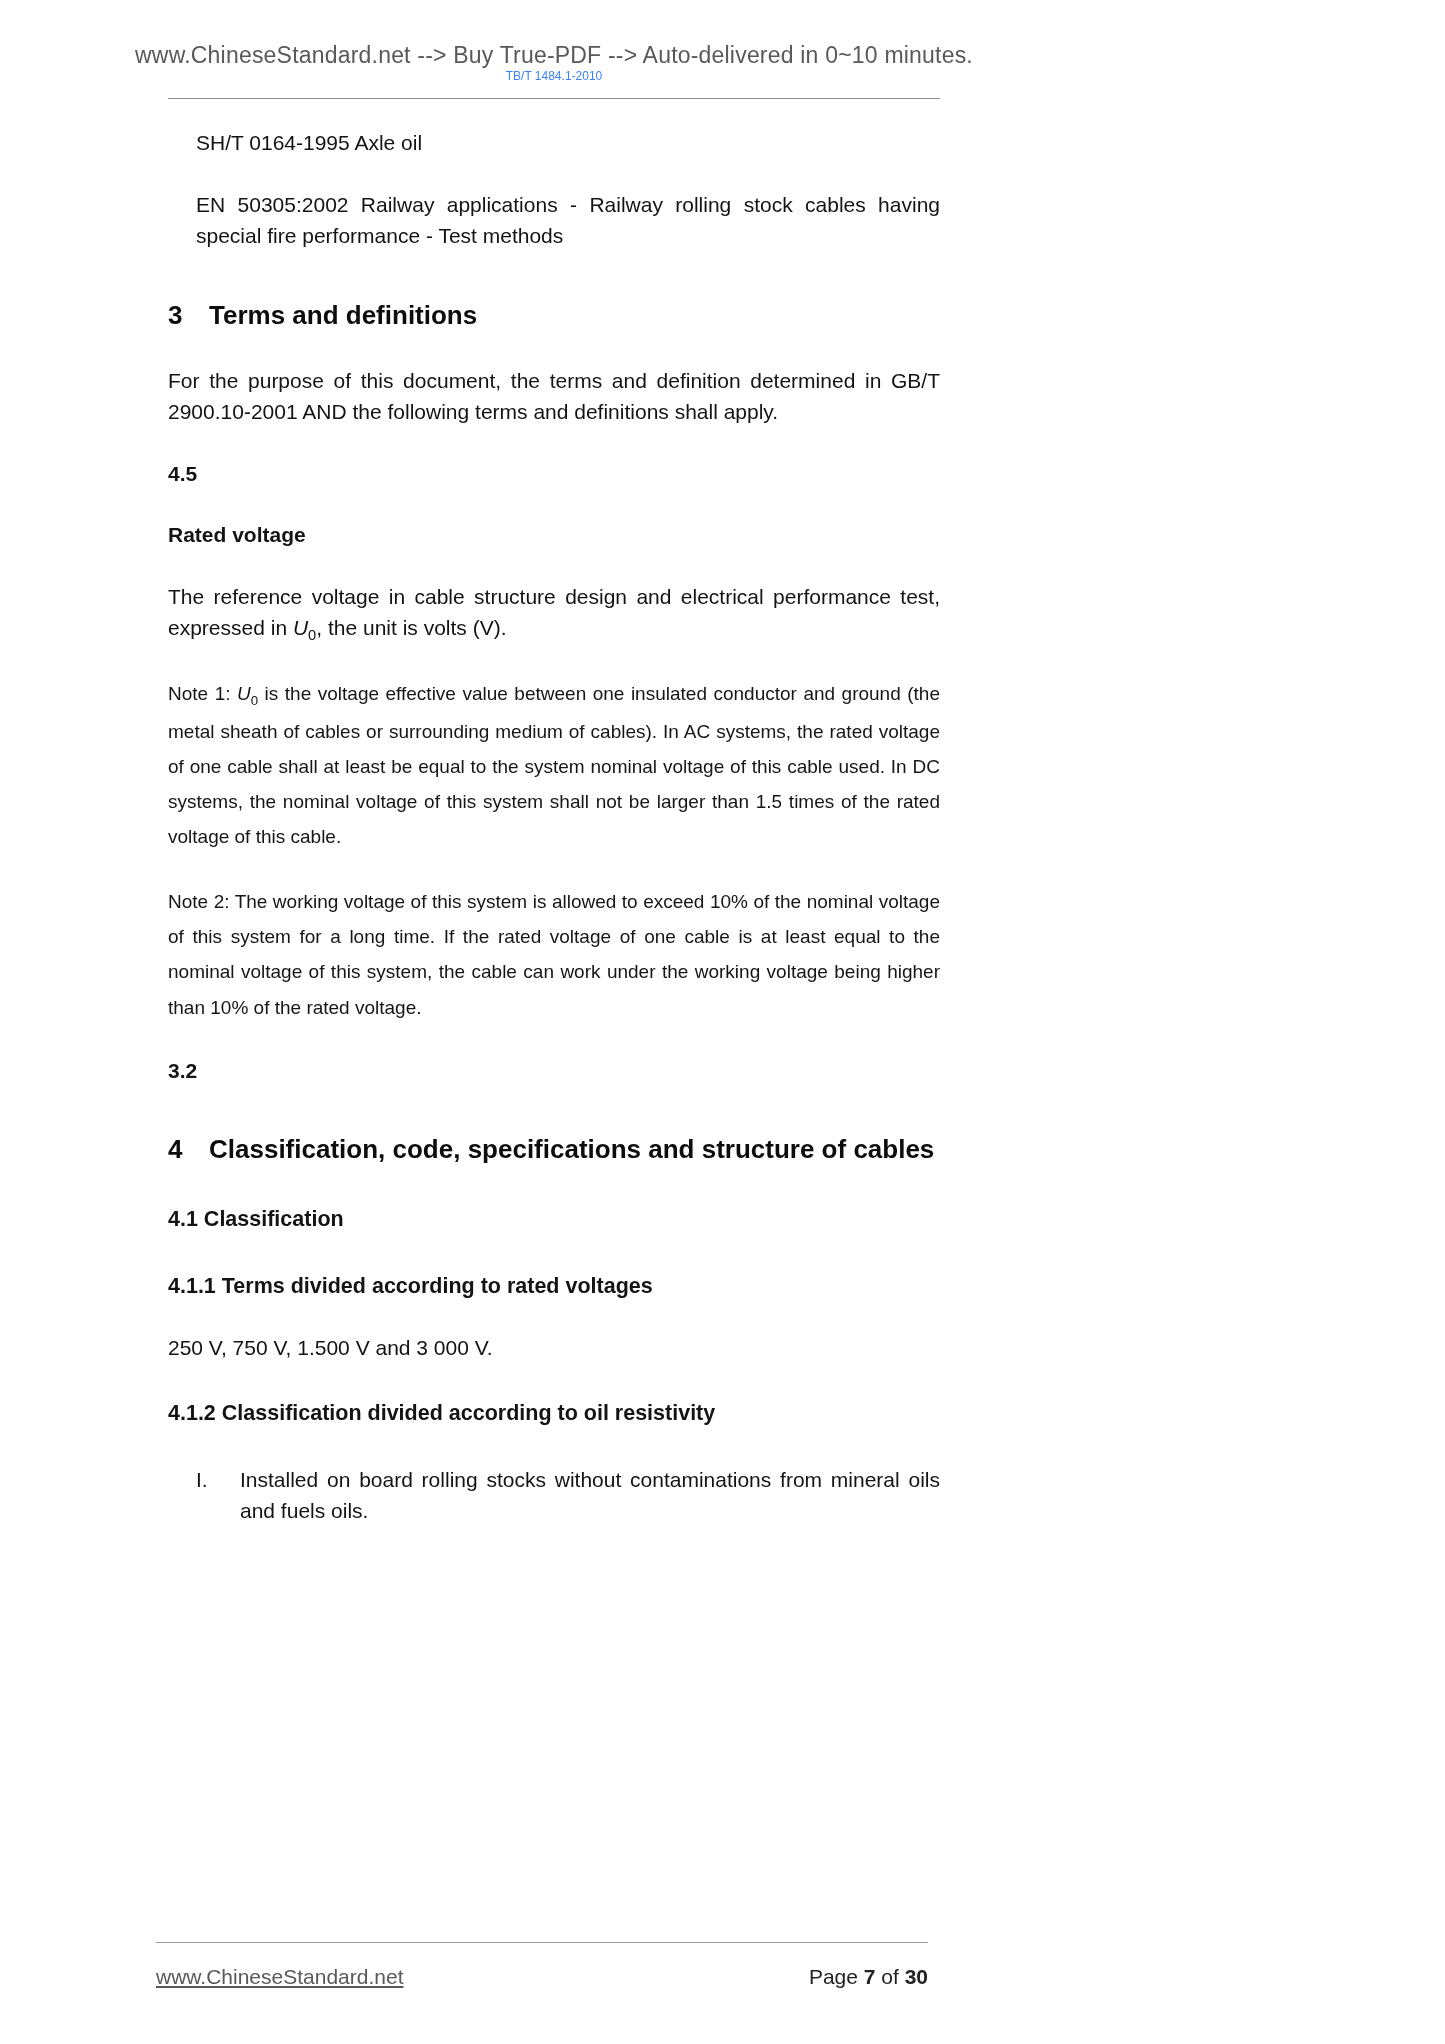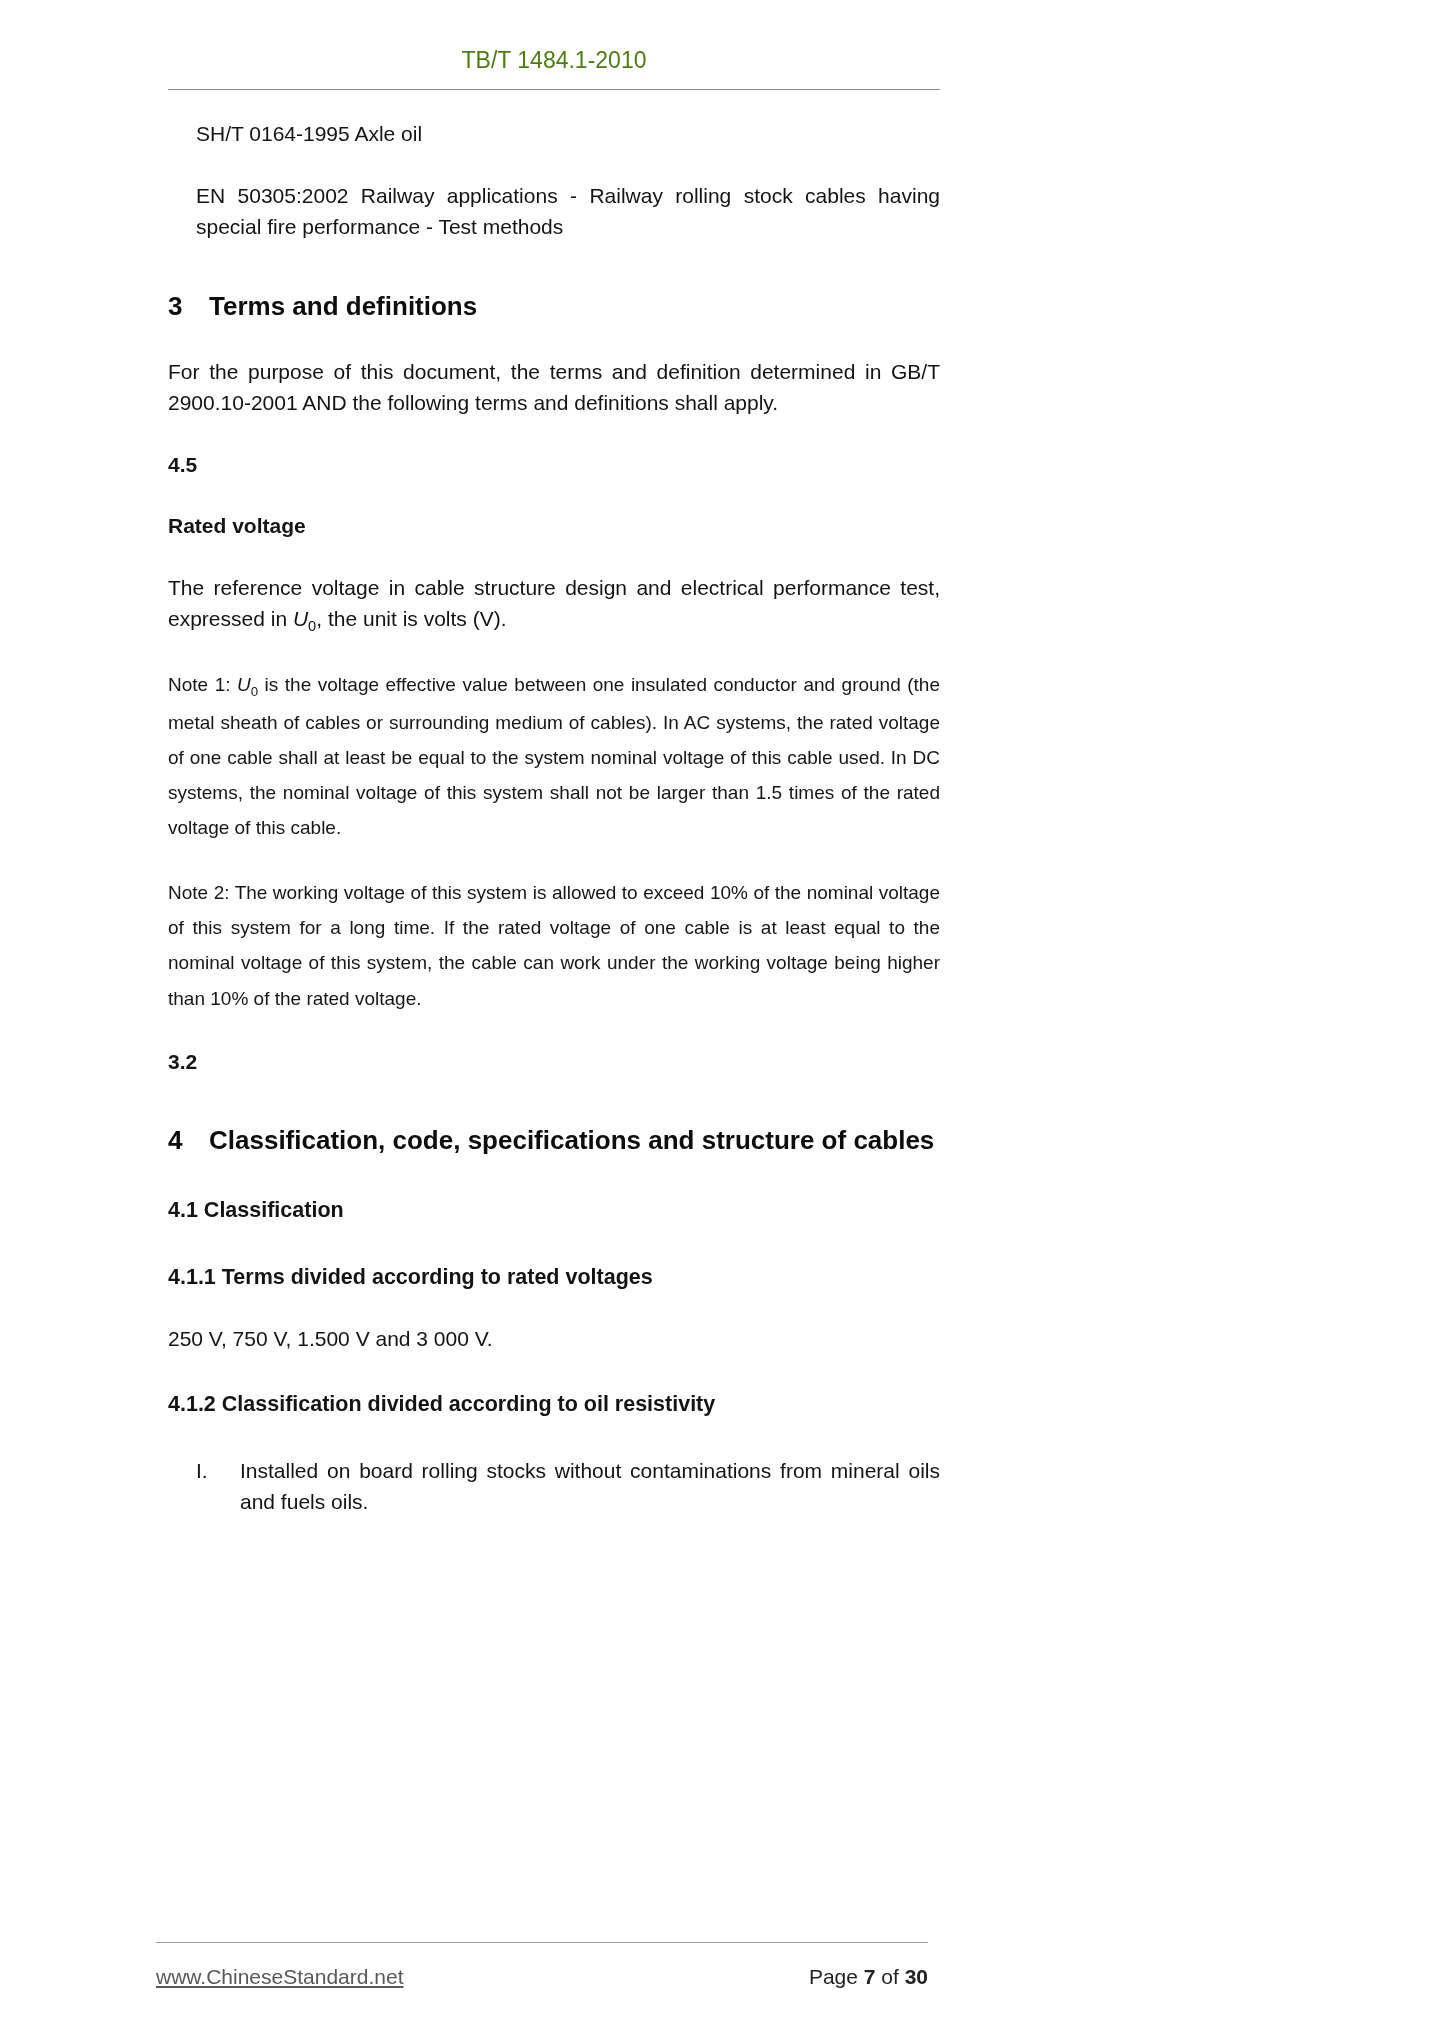--- a/index.html
+++ b/index.html
@@ -18,21 +18,21 @@
   }
 
   
   .doc-header { padding-top: 42px; width: 1108px; text-align: center; }
   .promo {
     font-size: 23px;
     color: #595959;
     white-space: nowrap;
     letter-spacing: 0.2px;
   }
-  .docnum { font-size: 23px; color: #4d7c0f; margin-top: 5px; }
+  .docnum { font-size: 12px; color: #3b82f6; }
   .header-rule {
     border: none;
     border-top: 1px solid #8f8f8f;
     width: 772px;
     margin: 15px 168px 0 168px;
     height: 0;
   }
 
   
   .content {
@@ -102,20 +102,21 @@
   }
   .page-num { color: #222222; }
   .page-num b { font-weight: bold; }
 </style>
 </head>
 <body>
 
 <div class="page">
 
   <header class="doc-header">
+    <div class="promo">www.ChineseStandard.net --&gt; Buy True-PDF --&gt; Auto-delivered in 0~10 minutes.</div>
     <div class="docnum">TB/T 1484.1-2010</div>
     <hr class="header-rule">
   </header>
 
   <main class="content">
 
     <p class="ref">SH/T 0164-1995 Axle oil</p>
 
     <p class="ref justify">EN 50305:2002 Railway applications - Railway rolling stock cables having special fire performance - Test methods</p>
 

